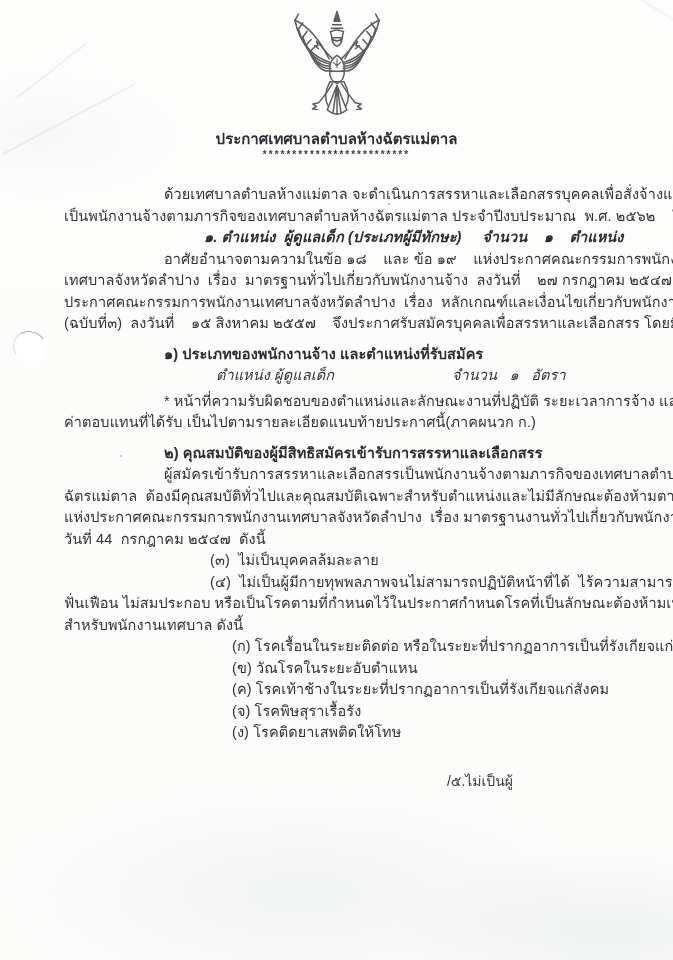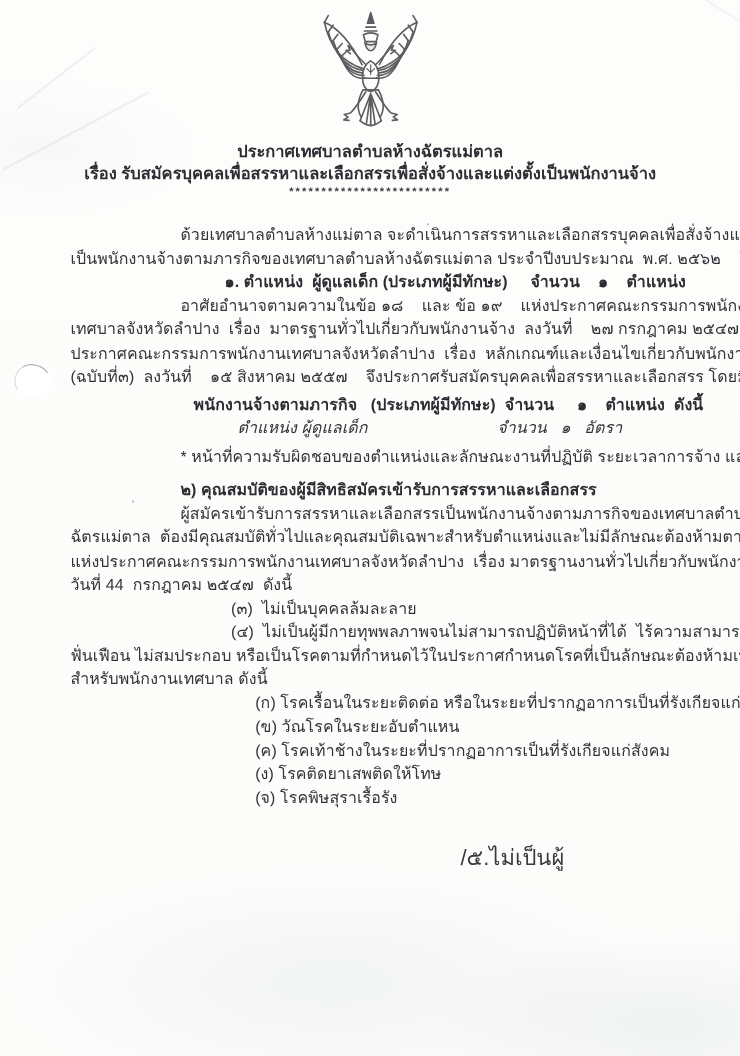--- a/index.html
+++ b/index.html
@@ -34,32 +34,32 @@
   .b{font-weight:bold;color:#2c2d33;}
   .center{text-align:center;}
   .title-line{font-size:15px;line-height:20px;font-weight:bold;color:#2c2d33;}
   .stars{
     font-size:10px;letter-spacing:2px;line-height:12px;font-weight:bold;color:#3a3b41;
   }
   .ind-first{padding-left:100px;}   
   .ind-item{padding-left:146px;}    
   .ind-disease{padding-left:168px;} 
   .ind-note{padding-left:100px;}
-  .ind-pos{padding-left:140px;}
+  .ind-pos{padding-left:140px;font-style:italic;}
   .gap-lg{margin-top:23px;}
   .gap-md{margin-top:9px;}
   .gap-sm{margin-top:4px;}
   .pos-row{display:flex;}
   .pos-row .spacer{display:inline-block;width:118px;}
   .pos-row{padding-left:152px;font-style:italic;}
   .footer-marker{
     margin-top:26px;
     text-align:right;
     padding-right:102px;
-    font-size:20px;
+    font-size:14px;
     color:#3a3b41;
   }
   
   .punch{
     position:absolute;left:13px;top:331px;width:31px;height:29px;
     border-radius:50%;
     background:#ffffff;
     border:1.6px solid transparent;
     border-top-color:#a7adb3;
     border-left-color:rgba(167,173,179,.45);
@@ -115,55 +115,55 @@
         <path d="M60 58 v10 M56 62 l4 4 l4 -4" stroke-width="1.2"></path>
 
         <path d="M60 88 L49 116 M60 88 L55.5 119 M60 88 L60 121 M60 88 L64.5 119 M60 88 L71 116"></path>
         <path d="M49 116 Q60 126 71 116"></path>
       </g>
     </svg>
   </div>
 
   <div class="center" style="margin-top:7px;">
     <div class="title-line">ประกาศเทศบาลตำบลห้างฉัตรแม่ตาล</div>
-    <div class="title-line">เรื่อง รับสมัครบุคคลเพื่อสรรหาและเลือกสรรเพื่อสั่งจ้างและแต่งตั้งเป็นพนักงานจ้าง</div>
     <div class="stars">*************************</div>
   </div>
 
   <div class="doc-body">
 
     <div class="line ind-first gap-lg">ด้วยเทศบาลตำบลห้างแม่ตาล จะดำเนินการสรรหาและเลือกสรรบุคคลเพื่อสั่งจ้างและแต่งตั้ง</div>
     <div class="line">เป็นพนักงานจ้างตามภารกิจของเทศบาลตำบลห้างฉัตรแม่ตาล ประจำปีงบประมาณ  พ.ศ. ๒๕๖๒    ใน</div>
 
     <div class="line b ind-pos">๑. ตำแหน่ง  ผู้ดูแลเด็ก (ประเภทผู้มีทักษะ)     จำนวน    ๑    ตำแหน่ง</div>
 
     <div class="line ind-first">อาศัยอำนาจตามความในข้อ ๑๘    และ ข้อ ๑๙    แห่งประกาศคณะกรรมการพนักงาน</div>
     <div class="line">เทศบาลจังหวัดลำปาง  เรื่อง  มาตรฐานทั่วไปเกี่ยวกับพนักงานจ้าง  ลงวันที่    ๒๗ กรกฎาคม ๒๕๔๗,</div>
     <div class="line">ประกาศคณะกรรมการพนักงานเทศบาลจังหวัดลำปาง  เรื่อง  หลักเกณฑ์และเงื่อนไขเกี่ยวกับพนักงานจ้าง</div>
     <div class="line">(ฉบับที่๓)  ลงวันที่    ๑๕ สิงหาคม ๒๕๕๗    จึงประกาศรับสมัครบุคคลเพื่อสรรหาและเลือกสรร โดยมี</div>
 
-    <div class="line b gap-sm" style="padding-left:112px;">พนักงานจ้างตามภารกิจ   (ประเภทผู้มีทักษะ)  จำนวน     ๑    ตำแหน่ง  ดังนี้</div>
+    <div class="line b ind-first gap-md">๑) ประเภทของพนักงานจ้าง และตำแหน่งที่รับสมัคร</div>
     <div class="line pos-row">
       <span>ตำแหน่ง ผู้ดูแลเด็ก</span><span class="spacer"></span><span>จำนวน   ๑   อัตรา</span>
     </div>
     <div class="line ind-note gap-sm">* หน้าที่ความรับผิดชอบของตำแหน่งและลักษณะงานที่ปฏิบัติ ระยะเวลาการจ้าง และ</div>
+    <div class="line">ค่าตอบแทนที่ได้รับ เป็นไปตามรายละเอียดแนบท้ายประกาศนี้(ภาคผนวก ก.)</div>
 
     <div class="line b ind-first gap-md">๒) คุณสมบัติของผู้มีสิทธิสมัครเข้ารับการสรรหาและเลือกสรร</div>
     <div class="line ind-first">ผู้สมัครเข้ารับการสรรหาและเลือกสรรเป็นพนักงานจ้างตามภารกิจของเทศบาลตำบลห้าง</div>
     <div class="line">ฉัตรแม่ตาล  ต้องมีคุณสมบัติทั่วไปและคุณสมบัติเฉพาะสำหรับตำแหน่งและไม่มีลักษณะต้องห้ามตามข้อ ๔</div>
     <div class="line">แห่งประกาศคณะกรรมการพนักงานเทศบาลจังหวัดลำปาง  เรื่อง มาตรฐานงานทั่วไปเกี่ยวกับพนักงานจ้าง  ลง</div>
     <div class="line">วันที่ 44  กรกฎาคม ๒๕๔๗  ดังนี้</div>
 
     <div class="line ind-item">(๓)  ไม่เป็นบุคคลล้มละลาย</div>
     <div class="line ind-item">(๔)  ไม่เป็นผู้มีกายทุพพลภาพจนไม่สามารถปฏิบัติหน้าที่ได้  ไร้ความสามารถหรือจิต</div>
     <div class="line">ฟั่นเฟือน ไม่สมประกอบ หรือเป็นโรคตามที่กำหนดไว้ในประกาศกำหนดโรคที่เป็นลักษณะต้องห้ามเบื้องต้น</div>
     <div class="line">สำหรับพนักงานเทศบาล ดังนี้</div>
 
     <div class="line ind-disease">(ก) โรคเรื้อนในระยะติดต่อ หรือในระยะที่ปรากฏอาการเป็นที่รังเกียจแก่สังคม</div>
     <div class="line ind-disease">(ข) วัณโรคในระยะอับตำแหน</div>
     <div class="line ind-disease">(ค) โรคเท้าช้างในระยะที่ปรากฏอาการเป็นที่รังเกียจแก่สังคม</div>
+    <div class="line ind-disease">(จ) โรคพิษสุราเรื้อรัง</div>
     <div class="line ind-disease">(ง) โรคติดยาเสพติดให้โทษ</div>
-    <div class="line ind-disease">(จ) โรคพิษสุราเรื้อรัง</div>
 
     <div class="footer-marker">/๕.ไม่เป็นผู้</div>
 
   </div>
 </div>
 
 </body></html>

